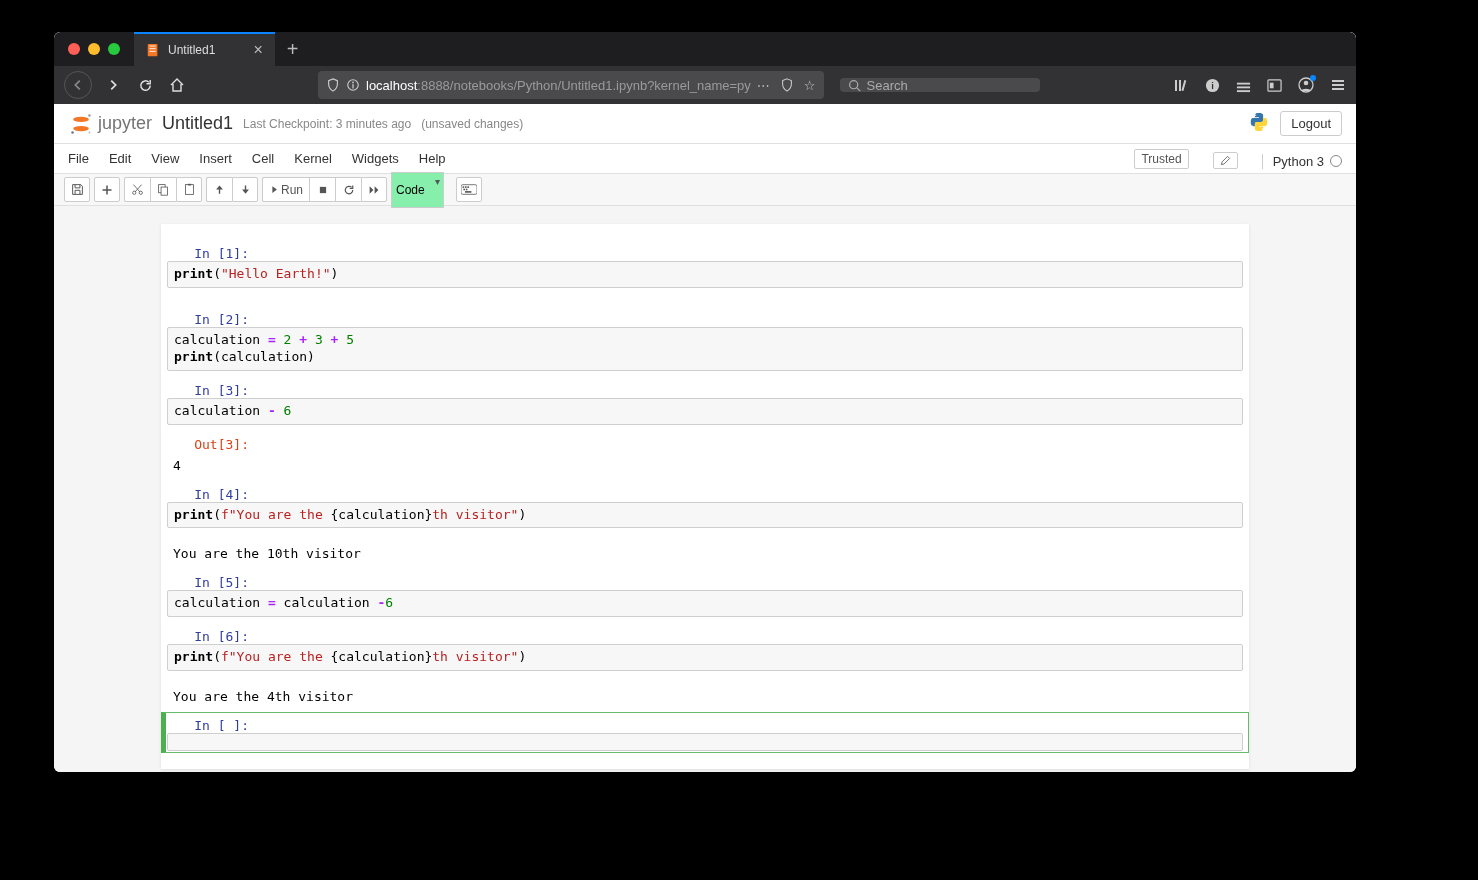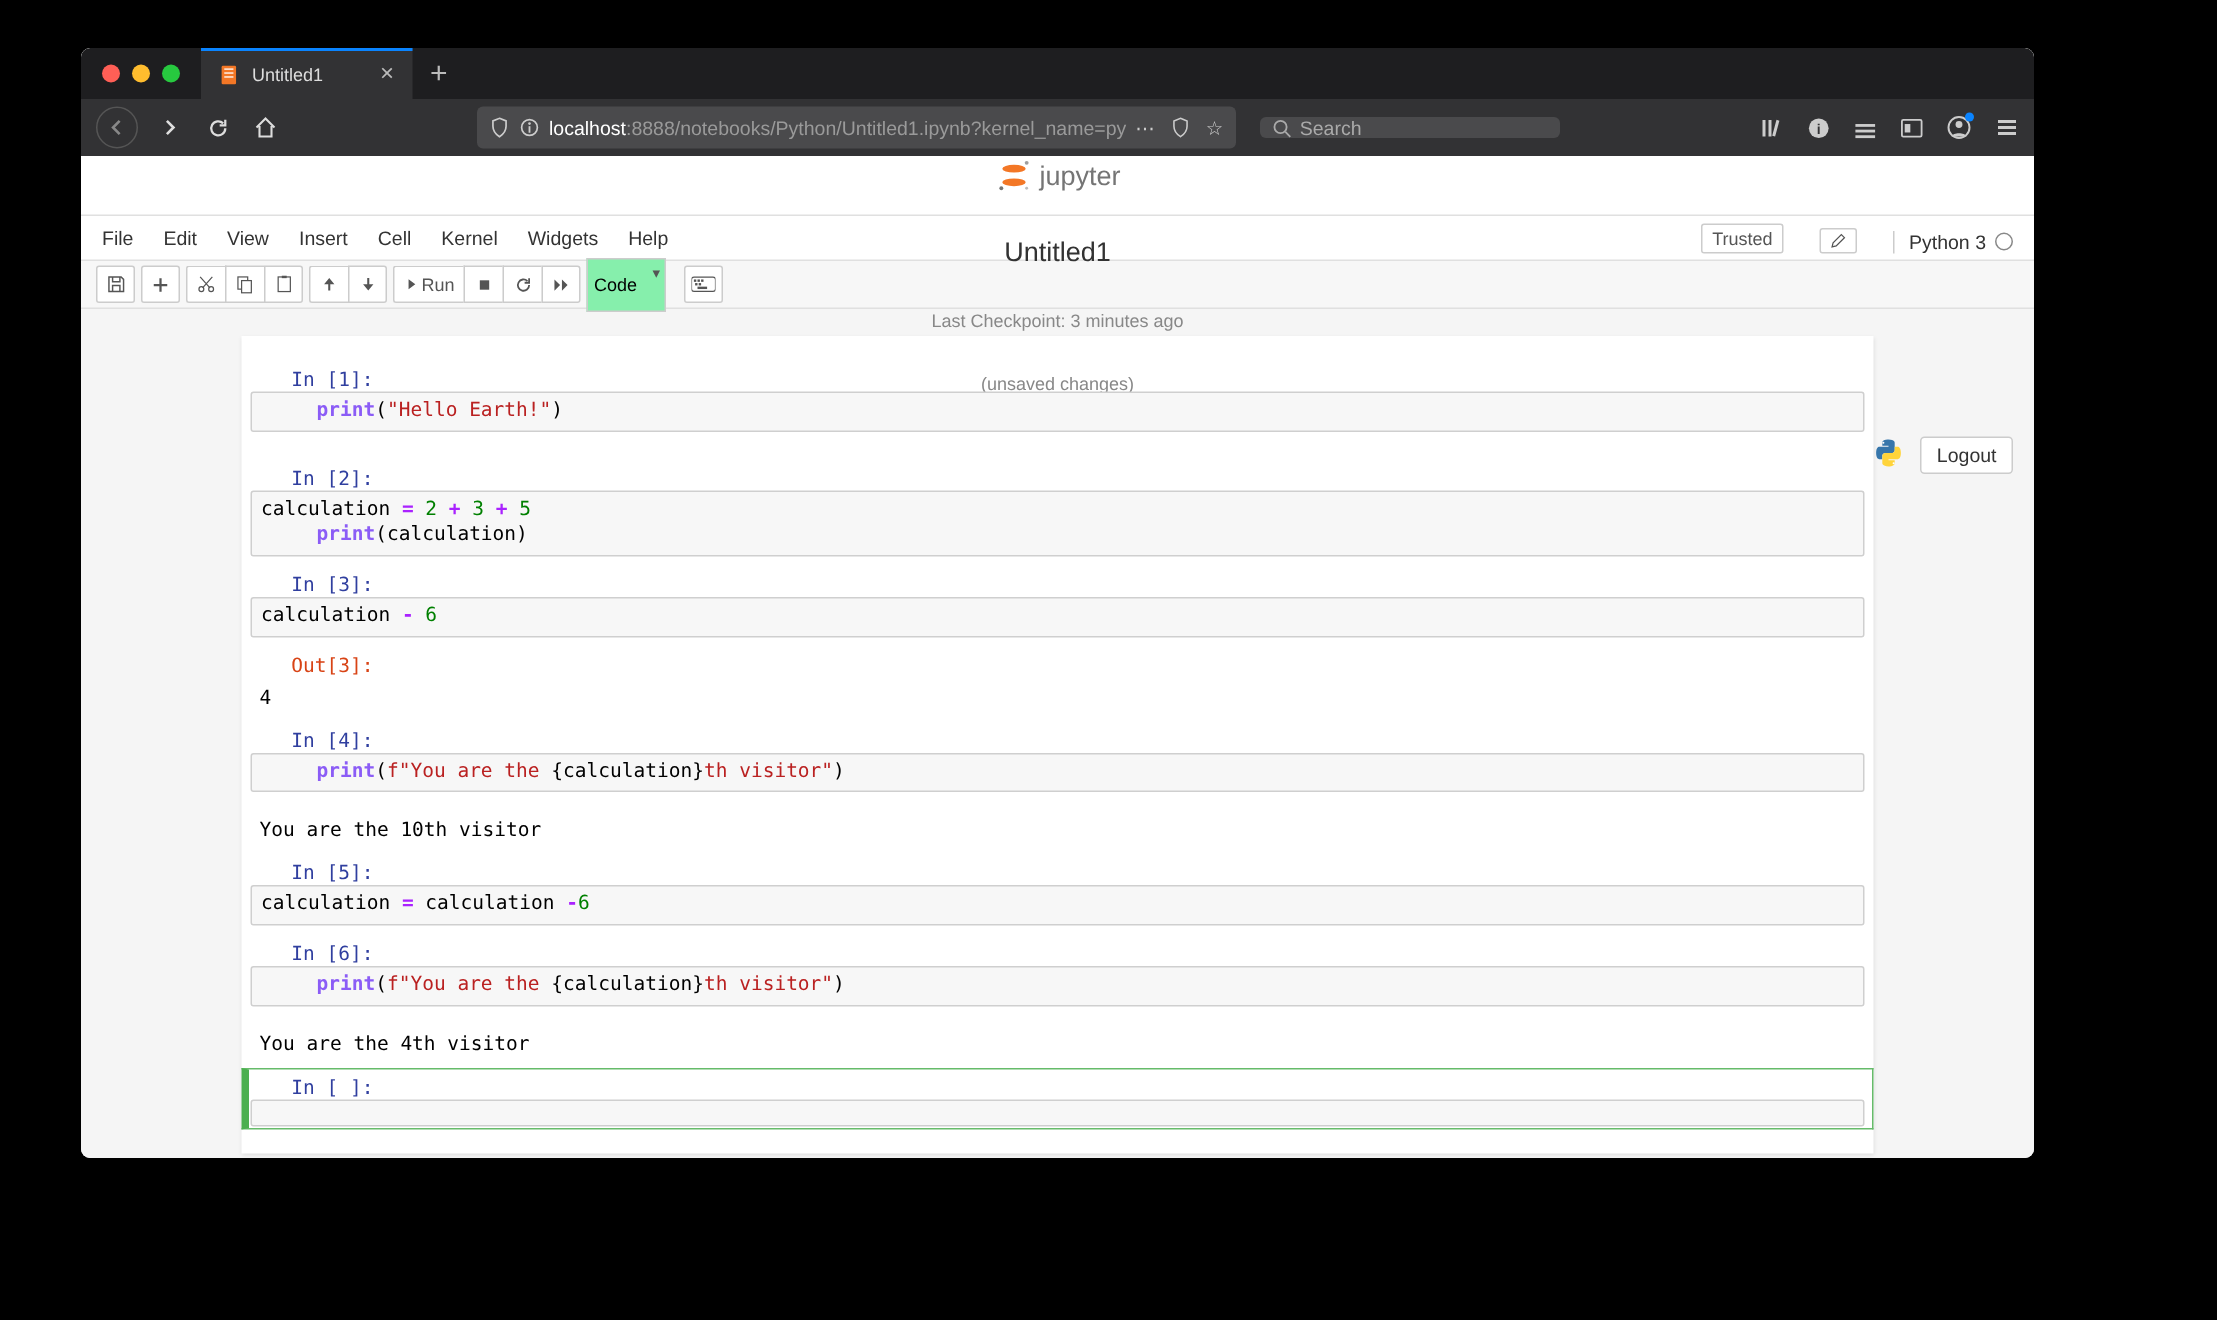--- a/index.html
+++ b/index.html
@@ -28,21 +28,21 @@
 .addr .host { color: #fff; }
 .addr .path { color: #9a9a9a; overflow: hidden; white-space: nowrap; }
 .addr-icons { margin-left: auto; display: flex; gap: 10px; color: #ccc; }
 .searchbox { flex: 0 0 200px; height: 14px; background: #4a4a4c; border-radius: 4px; display: flex; align-items: center; padding: 0 8px; color: #aaa; gap: 6px; margin-left:6px;}
 .right-icons { margin-left: auto; display: flex; gap: 16px; align-items: center; color: #ccc; font-size: 14px; }
 .badge-dot { position: relative; }
 .badge-dot::after { content:''; position:absolute; top:-2px; right:-2px; width:6px; height:6px; background:#0a84ff; border-radius:50%; }
 
 
 .content { background: #fff; height: calc(100% - 72px); overflow: auto; }
-.jheader { height: 40px; display: flex; align-items: center; padding: 0 14px; gap: 28px; border-bottom: 1px solid #e0e0e0; flex-direction: column; }
+.jheader { height: 40px; display: flex; align-items: center; padding: 0 14px; gap: 10px; border-bottom: 1px solid #e0e0e0; }
 .jlogo { color: #888; font-size: 20px; display:flex; align-items:center; gap:4px;}
 .jlogo svg { width:26px; height:26px; }
 .nbname { font-size: 18px; color: #333; }
 .checkpoint { color: #888; font-size: 12px; }
 .jheader-right { margin-left: auto; display: flex; gap: 10px; }
 .pylogo { width:22px; height:22px; }
 .logout-btn { border: 1px solid #ccc; background: #fff; padding: 4px 10px; border-radius: 3px; font-size: 13px; color:#333;}
 
 
 .menubar { height: 30px; display: flex; align-items: center; padding: 0 14px; gap: 20px; border-bottom: 1px solid #e0e0e0; font-size: 13px; color: #333; }
@@ -70,21 +70,21 @@
 .cell.selected { border: 1px solid #66bb6a; border-left: 5px solid #4caf50; padding: 1px 5px 1px 1px; }
 .prompt { width: 90px; text-align: right; padding: 4px 8px 0 0; font-family: "Menlo","Monaco",monospace; font-size: 13px; color: #303F9F; flex-shrink:0;}
 .prompt.out { color: #D84315; }
 .cellbody { flex: 1; }
 .input-area { border: 1px solid #cfcfcf; background: #f7f7f7; padding: 4px 6px; border-radius: 2px; font-family: "Menlo","Monaco",monospace; font-size: 13px; line-height: 1.3; white-space: pre; }
 .cell.selected .input-area { background:#f7f7f7;}
 .empty-input { min-height: 18px; }
 .output-area { padding: 6px 0 2px 6px; font-family: "Menlo","Monaco",monospace; font-size: 13px; white-space: pre; }
 
 
-.cm-builtin { color: #8b5cf6; font-weight: bold; margin-left: 37px; }
+.cm-builtin { color: #000000; font-weight: bold; }
 .cm-string { color: #BA2121; }
 .cm-op { color: #AA22FF; font-weight: bold; }
 .cm-num { color: #008000; }
 
 svg { display:block; }
 </style>
 </head>
 <body>
 
 <div class="browser">

